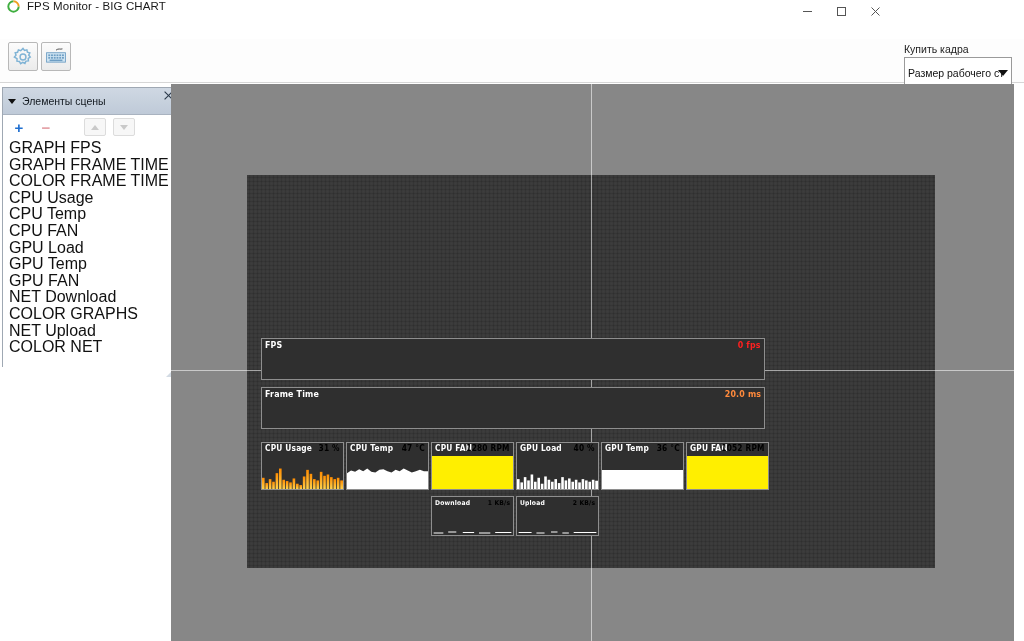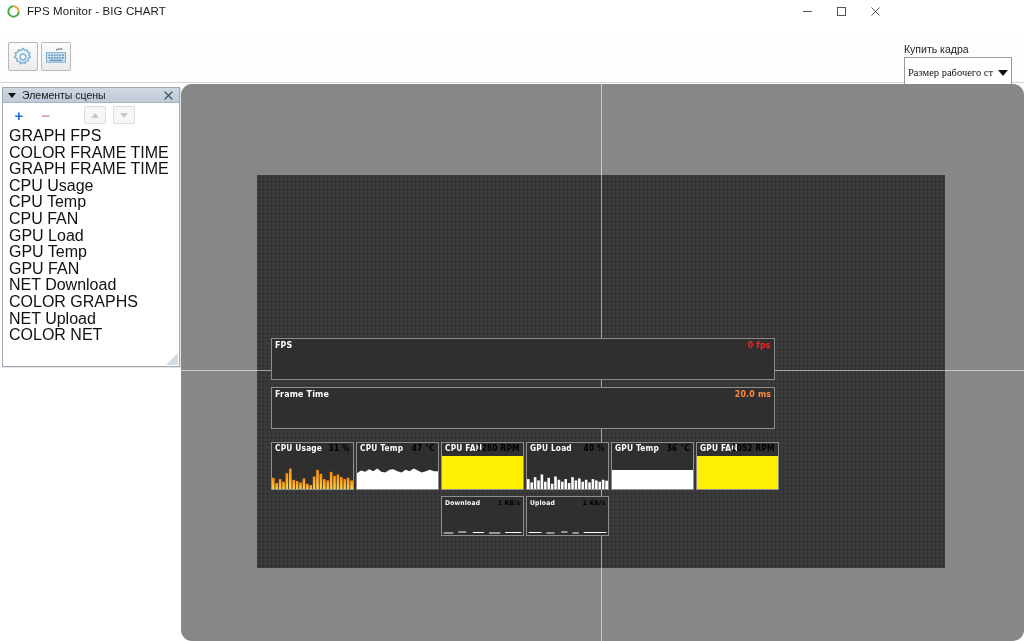--- a/index.html
+++ b/index.html
@@ -7,21 +7,21 @@
     width: 1024px; height: 641px;
     overflow: hidden;
     font-family: "Liberation Sans", sans-serif;
     background: #ffffff;
   }
   #app { position: relative; width: 1024px; height: 641px; background:#fff; }
 
   
   .titlebar {
     position: absolute; left:0; top:0; width:892px; height:22px;
-    background:#ffffff; display:flex; align-items:center;
+    background:#ffffff; display:flex; align-items:flex-start;
     border-bottom:0px solid #e5e5e5;
   }
   .app-logo { margin-left:7px; width:13px; height:13px; display:block; }
   .title-text {
     margin-left:7px; font-size:11.5px; color:#1a1a1a; letter-spacing:0.1px;
     white-space:nowrap;
   }
   .win-controls { position:absolute; right:0; top:0; height:22px; display:flex; }
   .win-btn {
     width:34px; height:22px; display:flex; align-items:center; justify-content:center;
@@ -52,39 +52,39 @@
     display:flex; align-items:center; justify-content:center;
   }
   #tool-gear { left:8px; }
   #tool-keyboard { left:41px; }
 
   .framesize-wrap { position:absolute; right:12px; top:43px; width:108px; }
   .framesize-label { font-size:10.5px; color:#222; margin-bottom:2px; }
   .framesize-select {
     width:108px; height:31px; border:1px solid #9a9a9a; background:#fff;
     display:flex; align-items:center; font-size:10.5px; color:#111;
-    padding-left:3px; overflow:hidden; white-space:nowrap; position:relative;font-family:Liberation Serif, serif;
+    padding-left:3px; overflow:hidden; white-space:nowrap; position:relative;
   }
   .framesize-select .caret {
     position:absolute; right:3px; top:50%; transform:translateY(-50%);
     width:0;height:0;border-left:5px solid transparent;border-right:5px solid transparent;
     border-top:6px solid #111;
   }
 
   
   .panel {
     position:absolute; left:2px; background:#ffffff;
     border:1px solid #9fa8b3;
     box-shadow:1px 1px 0 rgba(0,0,0,0.10);
   }
   #panel-scene-elements { top:87px; width:178px; height:280px; }
   #panel-element-props  { top:373px; width:178px; height:183px; }
 
   .panel-header {
-    height:15px; background:linear-gradient(#cfd8e3,#bfcad8);
+    height:27px; background:linear-gradient(#cfd8e3,#bfcad8);
     display:flex; align-items:center; position:relative;
     border-bottom:1px solid #a9b3c0;
   }
   .panel-arrow {
     margin-left:5px; width:0;height:0;
     border-left:4.5px solid transparent;border-right:4.5px solid transparent;
     border-top:5px solid #111;
   }
   .panel-title { margin-left:6px; font-size:10.5px; color:#12181f; white-space:nowrap; }
   .panel-close {
@@ -114,22 +114,22 @@
     height:16.6px; line-height:16.6px; font-size:16px; color:#111;
     padding-left:6px; white-space:nowrap; cursor:default;
   }
 
   .resize-grip {
     position:absolute; right:1px; bottom:1px; width:12px; height:12px;
   }
 
   
   #canvas-area {
-    position:absolute; left:181px; top:84px; width:843px; height:557px;
-    background:#878787; overflow:hidden;border-radius:11px;
+    position:absolute; left:171px; top:84px; width:843px; height:557px;
+    background:#878787; overflow:hidden;
   }
   #frame {
     position:absolute; left:76px; top:91px; width:688px; height:393px;
     background:#3a3a3a;
     background-image:
       linear-gradient(to right, rgba(255,255,255,0.035) 1px, transparent 1px),
       linear-gradient(to bottom, rgba(255,255,255,0.035) 1px, transparent 1px),
       linear-gradient(to right, rgba(0,0,0,0.10) 1px, transparent 1px),
       linear-gradient(to bottom, rgba(0,0,0,0.10) 1px, transparent 1px);
     background-size: 4px 4px, 4px 4px, 2px 2px, 2px 2px;
@@ -269,22 +269,22 @@
         <span class="el-tb-btn minus">−</span>
         <span class="el-tb-btn up">
             <span class="arrow-up"></span>
           </span>
         <span class="el-tb-btn down">
             <span class="arrow-down"></span>
           </span>
       </div>
       <div class="el-list">
         <div class="el-item">GRAPH FPS</div>
+        <div class="el-item">GRAPH FRAME TIME</div>
         <div class="el-item">COLOR FRAME TIME</div>
-        <div class="el-item">GRAPH FRAME TIME</div>
         <div class="el-item">CPU Usage</div>
         <div class="el-item">CPU Temp</div>
         <div class="el-item">CPU FAN</div>
         <div class="el-item">GPU Load</div>
         <div class="el-item">GPU Temp</div>
         <div class="el-item">GPU FAN</div>
         <div class="el-item">NET Download</div>
         <div class="el-item">COLOR GRAPHS</div>
         <div class="el-item">NET Upload</div>
         <div class="el-item">COLOR NET</div>

